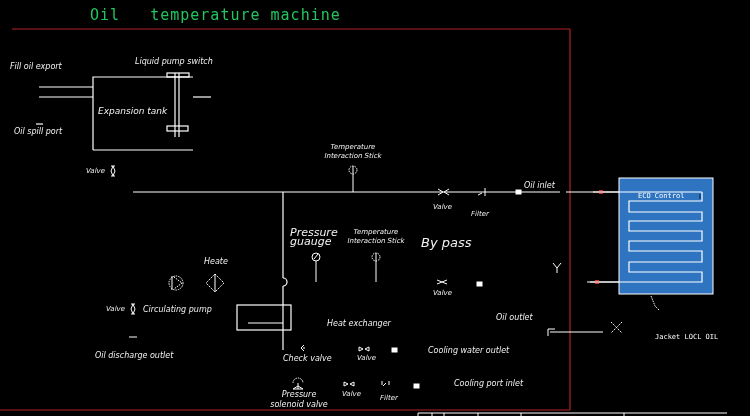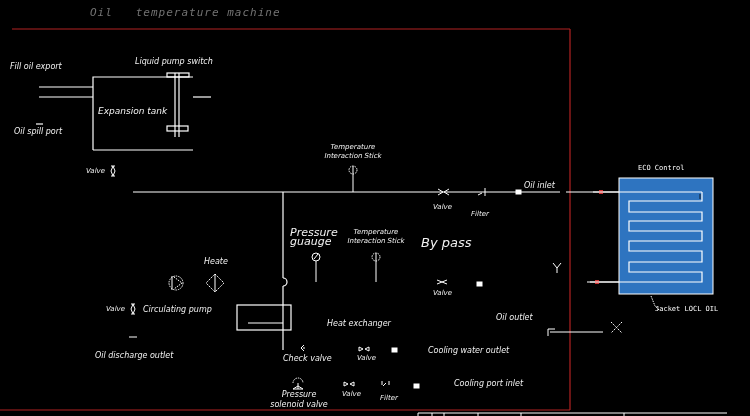--- a/index.html
+++ b/index.html
@@ -1,20 +1,20 @@
 <!DOCTYPE html>
 <html><head>
 <meta charset="utf-8">
 <style>
   html, body { margin:0; padding:0; background:#000; }
   body { width:750px; height:416px; position:relative; overflow:hidden; font-family:"DejaVu Sans", sans-serif; color:#fff; }
   .lbl { position:absolute; font-style:italic; font-size:8px; color:#f2f2f2; white-space:nowrap; line-height:10px; }
   .center { text-align:center; }
-  .title { position:absolute; left:90px; top:6px; font-family:"DejaVu Sans Mono", monospace; font-size:11px; color:#737373; letter-spacing:1px; white-space:pre;font-style:italic; }
-  .mono { position:absolute; font-family:"DejaVu Sans Mono", monospace; font-size:7px; color:#fff; white-space:nowrap; }
+  .title { position:absolute; left:90px; top:6px; font-family:"DejaVu Sans Mono", monospace; font-size:15px; color:#22c55e; letter-spacing:1px; white-space:pre; }
+  .mono { position:absolute; font-family:"DejaVu Sans Mono", monospace; font-size:7px; color:#fff; white-space:nowrap;margin-top:28px; }
   svg.diag { position:absolute; left:0; top:0; }
 </style>
 </head>
 <body>
 
 <svg class="diag" width="750" height="416" viewBox="0 0 750 416">
 
   <line x1="12" y1="29" x2="570" y2="29" stroke="#b22222" stroke-width="1.2"></line>
   <line x1="570" y1="29" x2="570" y2="410" stroke="#b22222" stroke-width="1.2"></line>
   <line x1="0" y1="410" x2="570" y2="410" stroke="#b22222" stroke-width="1.2"></line>

